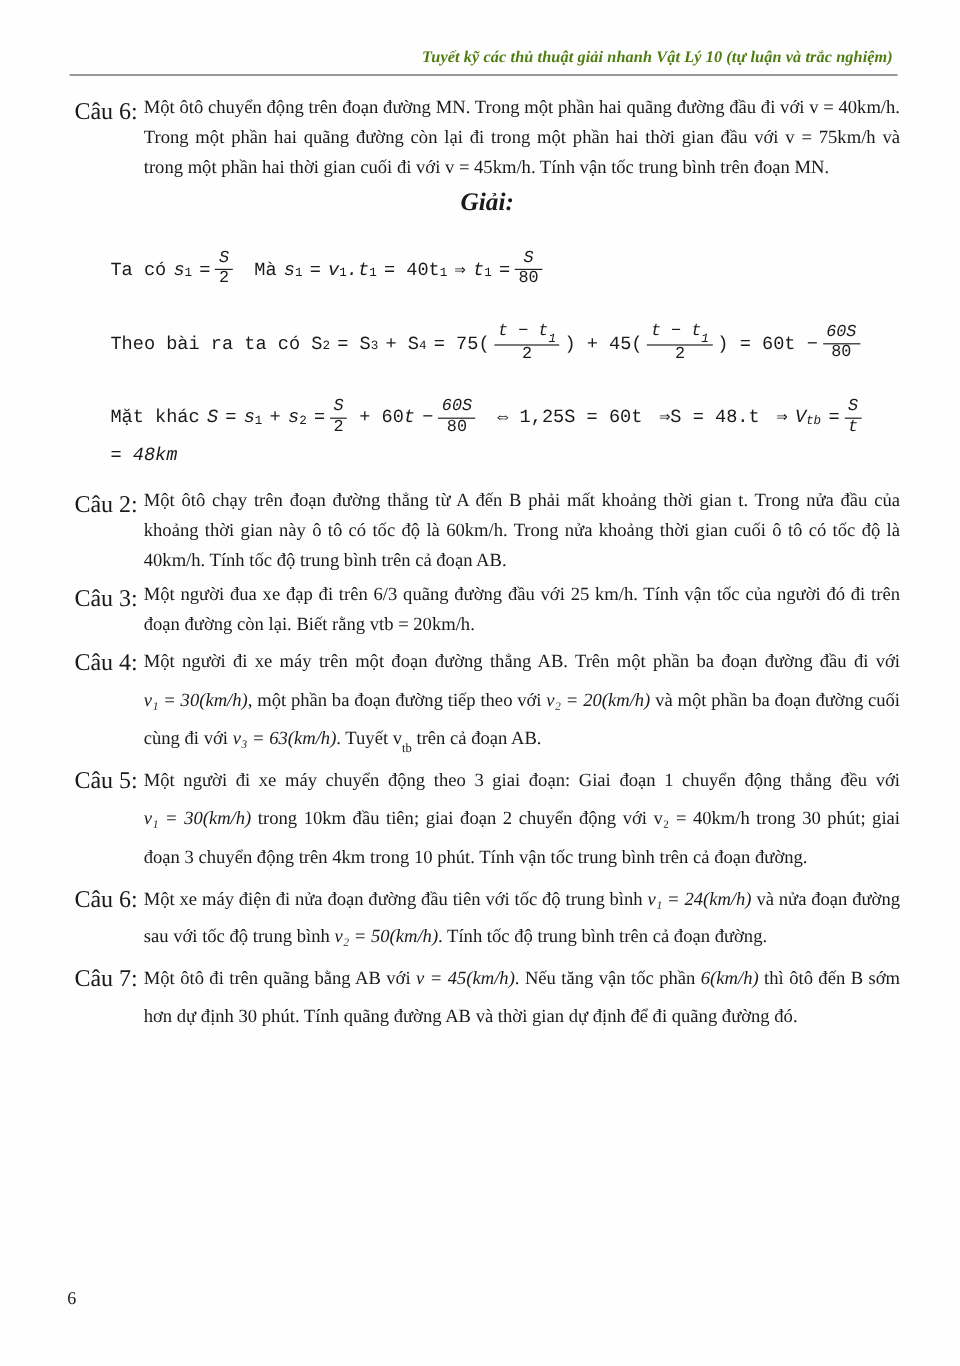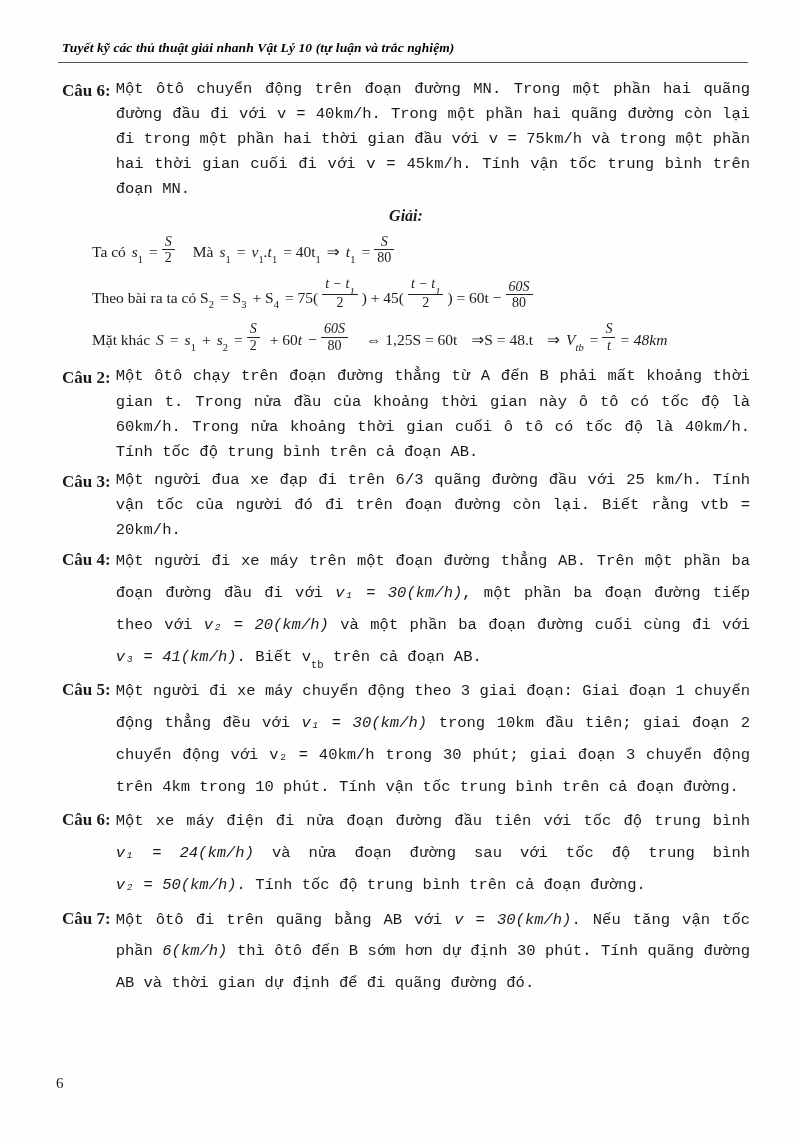--- a/index.html
+++ b/index.html
@@ -23,71 +23,72 @@
     padding: 40px 56px 40px 56px;
     background: #fefefe;
   }
   .header {
     font-style: italic;
     font-weight: bold;
     font-size: 13.5px;
     letter-spacing: 0.1px;
     padding-left: 6px;
     margin-bottom: 6px;
-    color: #000000;
+    color: #4d7c0f;
+    text-align: right;
   }
   .hr {
     border: none;
     border-top: 1px solid #555;
     margin: 2px 0 14px 2px;
     width: 690px;
   }
   .body-col {
     padding-left: 6px;
     width: 688px;
   }
   .qblock {
     display: flex;
     align-items: flex-start;
     margin-bottom: 3px;
   }
   .qlabel {
-    font-weight: bold;
+    font-weight: normal;
     white-space: nowrap;
-    font-size: 17px;
+    font-size: 20px;
     padding-right: 5px;
     line-height: 1.62;
   }
   .qtext {
     font-size: 15.5px;
     line-height: 1.62;
     text-align: justify;
     flex: 1;
-    font-family: Liberation Mono, monospace;
   }
   .qtext.jst {
     text-align: justify;
     text-justify: inter-word;
   }
   .center-bold-italic {
     text-align: center;
     font-weight: bold;
     font-style: italic;
-    font-size: 16px;
+    font-size: 21px;
     margin: 4px 0 6px 0;
   }
   .mathline {
     font-size: 15.5px;
     line-height: 1.9;
-    margin: 10px 0 10px 0;
+    margin: 28px 0 10px 0;
     padding-left: 30px;
     display: flex;
-    align-items: flex-end;
+    align-items: center;
     flex-wrap: wrap;
     gap: 0px;
+    font-family: Liberation Mono, monospace;
   }
   .frac {
     display: inline-flex;
     flex-direction: column;
     vertical-align: middle;
     text-align: center;
     margin: 0 4px;
     font-size: 14px;
     line-height: 1.12;
     position: relative;
@@ -258,21 +259,21 @@
       <div class="qtext jst">Một người đua xe đạp đi trên 6/3 quãng đường đầu với 25 km/h. Tính vận tốc của người đó đi trên đoạn đường còn lại. Biết rằng vtb = 20km/h.</div>
     </div>
 
     <div class="qblock">
       <div class="qlabel">Câu 4:</div>
       <div class="qtext jst tall">
         <span>Một người đi xe máy trên một đoạn đường thẳng AB. Trên một phần ba đoạn đường đầu đi với</span>
         <span class="math-emb">v₁ = 30(km/h)</span><span>, một phần ba đoạn đường tiếp theo với</span>
         <span class="math-emb">v₂ = 20(km/h)</span>
         <span>và một phần ba đoạn đường cuối cùng đi với</span>
-        <span class="math-emb">v₃ = 41(km/h)</span><span>. Biết v</span><span class="sub">tb</span>
+        <span class="math-emb">v₃ = 63(km/h)</span><span>. Tuyết v</span><span class="sub">tb</span>
         <span>trên cả đoạn AB.</span>
       </div>
     </div>
 
     <div class="qblock">
       <div class="qlabel">Câu 5:</div>
       <div class="qtext jst tall">
         <span>Một người đi xe máy chuyển động theo 3 giai đoạn: Giai đoạn 1 chuyển động thẳng đều với</span>
         <span class="math-emb">v₁ = 30(km/h)</span>
         <span>trong 10km đầu tiên; giai đoạn 2 chuyển động với v₂ = 40km/h trong 30 phút; giai đoạn 3 chuyển động trên 4km trong 10 phút. Tính vận tốc trung bình trên cả đoạn đường.</span>
@@ -286,21 +287,21 @@
         <span class="math-emb">v₁ = 24(km/h)</span>
         <span>và nửa đoạn đường sau với tốc độ trung bình</span>
         <span class="math-emb">v₂ = 50(km/h)</span><span>. Tính tốc độ trung bình trên cả đoạn đường.</span>
       </div>
     </div>
 
     <div class="qblock">
       <div class="qlabel">Câu 7:</div>
       <div class="qtext jst tall">
         <span>Một ôtô đi trên quãng bằng AB với</span>
-        <span class="math-emb">v = 30(km/h)</span><span>. Nếu tăng vận tốc phần</span>
+        <span class="math-emb">v = 45(km/h)</span><span>. Nếu tăng vận tốc phần</span>
         <span class="math-emb">6(km/h)</span>
         <span>thì ôtô đến B sớm hơn dự định 30 phút. Tính quãng đường AB và thời gian dự định để đi quãng đường đó.</span>
       </div>
     </div>
 
   </div>
 
   <div class="pnum">6</div>
 </div>
 

